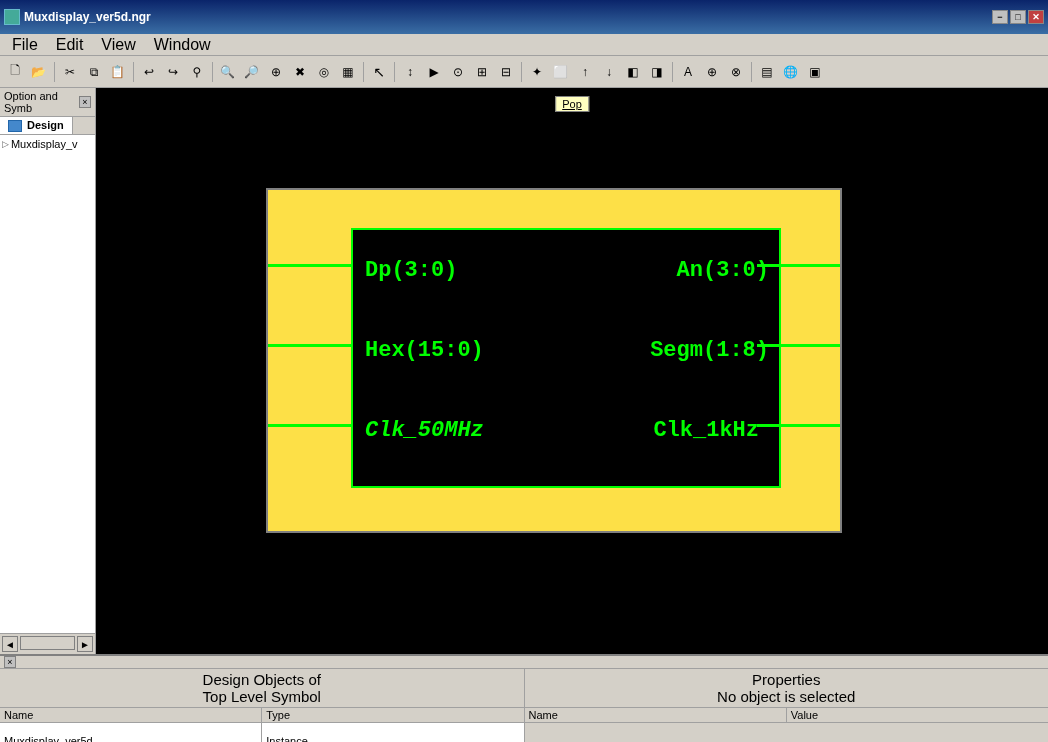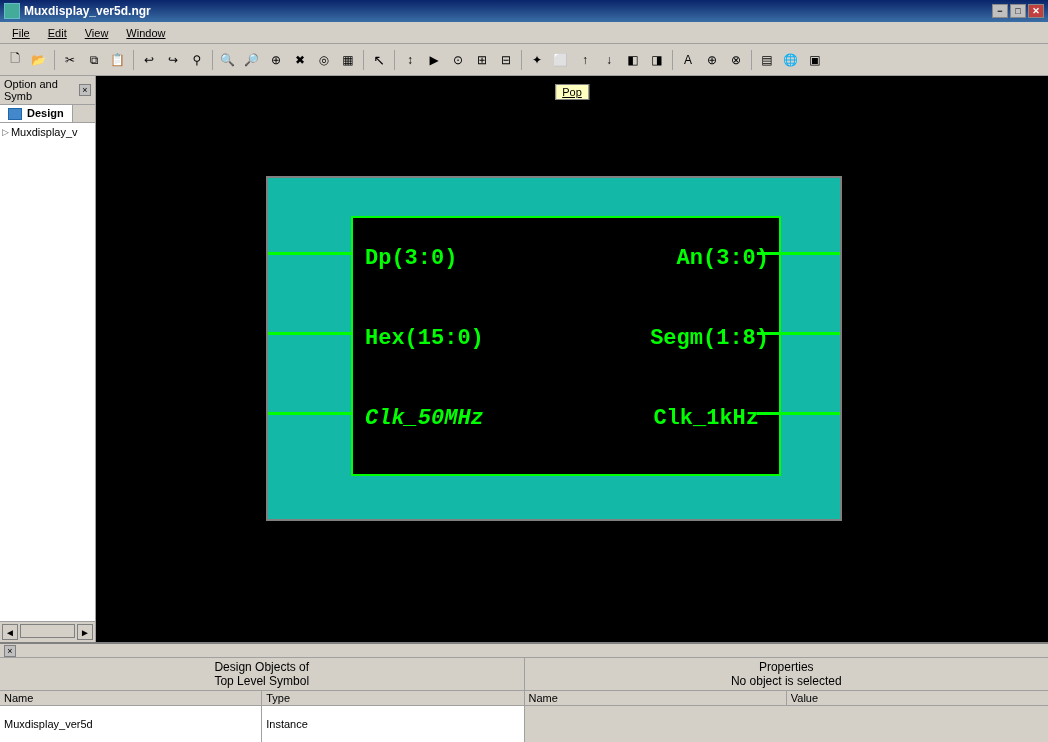--- a/index.html
+++ b/index.html
@@ -2,39 +2,39 @@
 <html><head>
   <meta charset="utf-8">
   <style>
     * { margin: 0; padding: 0; box-sizing: border-box; }
     body { width: 1048px; height: 742px; overflow: hidden; background: #d4d0c8; font-family: 'Tahoma', 'Arial', sans-serif; font-size: 11px; }
 
     
     #titlebar {
       display: flex; align-items: center; justify-content: space-between;
       background: linear-gradient(to bottom, #0a246a, #3a6ea5);
-      color: white; height: 22px; padding: 0 4px; font-size: 12px; font-weight: bold;
+      color: white; height: 34px; padding: 0 4px; font-size: 12px; font-weight: bold;
     }
     #titlebar-left { display: flex; align-items: center; gap: 4px; }
     #titlebar-left .app-icon { width: 16px; height: 16px; background: #4a9; border: 1px solid #6bc; }
     #titlebar-right { display: flex; gap: 2px; }
     .title-btn {
       width: 16px; height: 14px; background: #c0c0c0; border: 1px solid #888;
       cursor: pointer; display: flex; align-items: center; justify-content: center;
       font-size: 9px; color: #000; font-weight: bold;
     }
     .title-btn.close { background: #c04040; color: white; }
 
     
     #menubar {
       background: #d4d0c8; height: 22px; display: flex; align-items: center;
       border-bottom: 1px solid #a0a0a0; padding: 0 4px; gap: 2px;
     }
     .menu-item {
-      padding: 2px 8px; cursor: pointer; font-size: 11px; text-decoration: underline;
+      padding: 2px 8px; cursor: pointer; font-size: 16px;
     }
 
     
     #toolbar {
       background: #d4d0c8; height: 32px; display: flex; align-items: center;
       border-bottom: 1px solid #a0a0a0; padding: 2px 4px; gap: 2px;
       flex-wrap: wrap;
     }
     .tb-btn {
       width: 22px; height: 22px; background: #d4d0c8;
@@ -78,21 +78,21 @@
       position: absolute; top: 8px; left: 50%; transform: translateX(-50%);
       background: #ffffc0; border: 1px solid #808080; padding: 1px 6px;
       font-size: 11px; color: #000; text-decoration: underline;
     }
 
     
     .schematic-outer {
       position: absolute; left: 170px; top: 100px;
       width: 576px; height: 345px;
       border: 2px solid #808080;
-      background: #14b8a6;
+      background: #fde047;
     }
     .schematic-inner {
       position: absolute; left: 83px; top: 38px;
       width: 430px; height: 260px;
       border: 2px solid #00ff00;
       background: #000;
     }
     .pin-label {
       position: absolute; color: #00ff00;
       font-size: 22px; font-weight: bold; font-family: 'Courier New', monospace;
@@ -111,21 +111,21 @@
       border-top: 2px solid #808080; display: flex; flex-direction: column;
     }
     #bottom-top-bar {
       display: flex; align-items: center; height: 18px;
       border-bottom: 1px solid #a0a0a0; padding: 0 4px; gap: 4px;
     }
     .bottom-close { width: 12px; height: 12px; background: #c0c0c0; border: 1px solid #808080; display: flex; align-items: center; justify-content: center; font-size: 9px; cursor: pointer; }
     #bottom-content { display: flex; flex: 1; }
     .bottom-pane { flex: 1; display: flex; flex-direction: column; border-right: 1px solid #a0a0a0; }
     .bottom-pane:last-child { border-right: none; }
-    .bottom-pane-header { background: #d4d0c8; padding: 2px 8px; text-align: center; border-bottom: 1px solid #a0a0a0; font-size: 12px; }
+    .bottom-pane-header { background: #d4d0c8; padding: 2px 8px; text-align: center; border-bottom: 1px solid #a0a0a0; font-size: 15px; }
     .bottom-pane-cols { display: flex; border-bottom: 1px solid #a0a0a0; background: #d4d0c8; }
     .bottom-col-header { flex: 1; padding: 1px 4px; font-size: 11px; border-right: 1px solid #a0a0a0; }
     .bottom-col-header:last-child { border-right: none; }
     .bottom-row { display: flex; background: #d4d0c8; }
     .bottom-cell { flex: 1; padding: 12px 4px; font-size: 11px; border-right: 1px solid #a0a0a0; background: white; }
     .bottom-cell:last-child { border-right: none; }
   </style>
 </head>
 <body>
 

